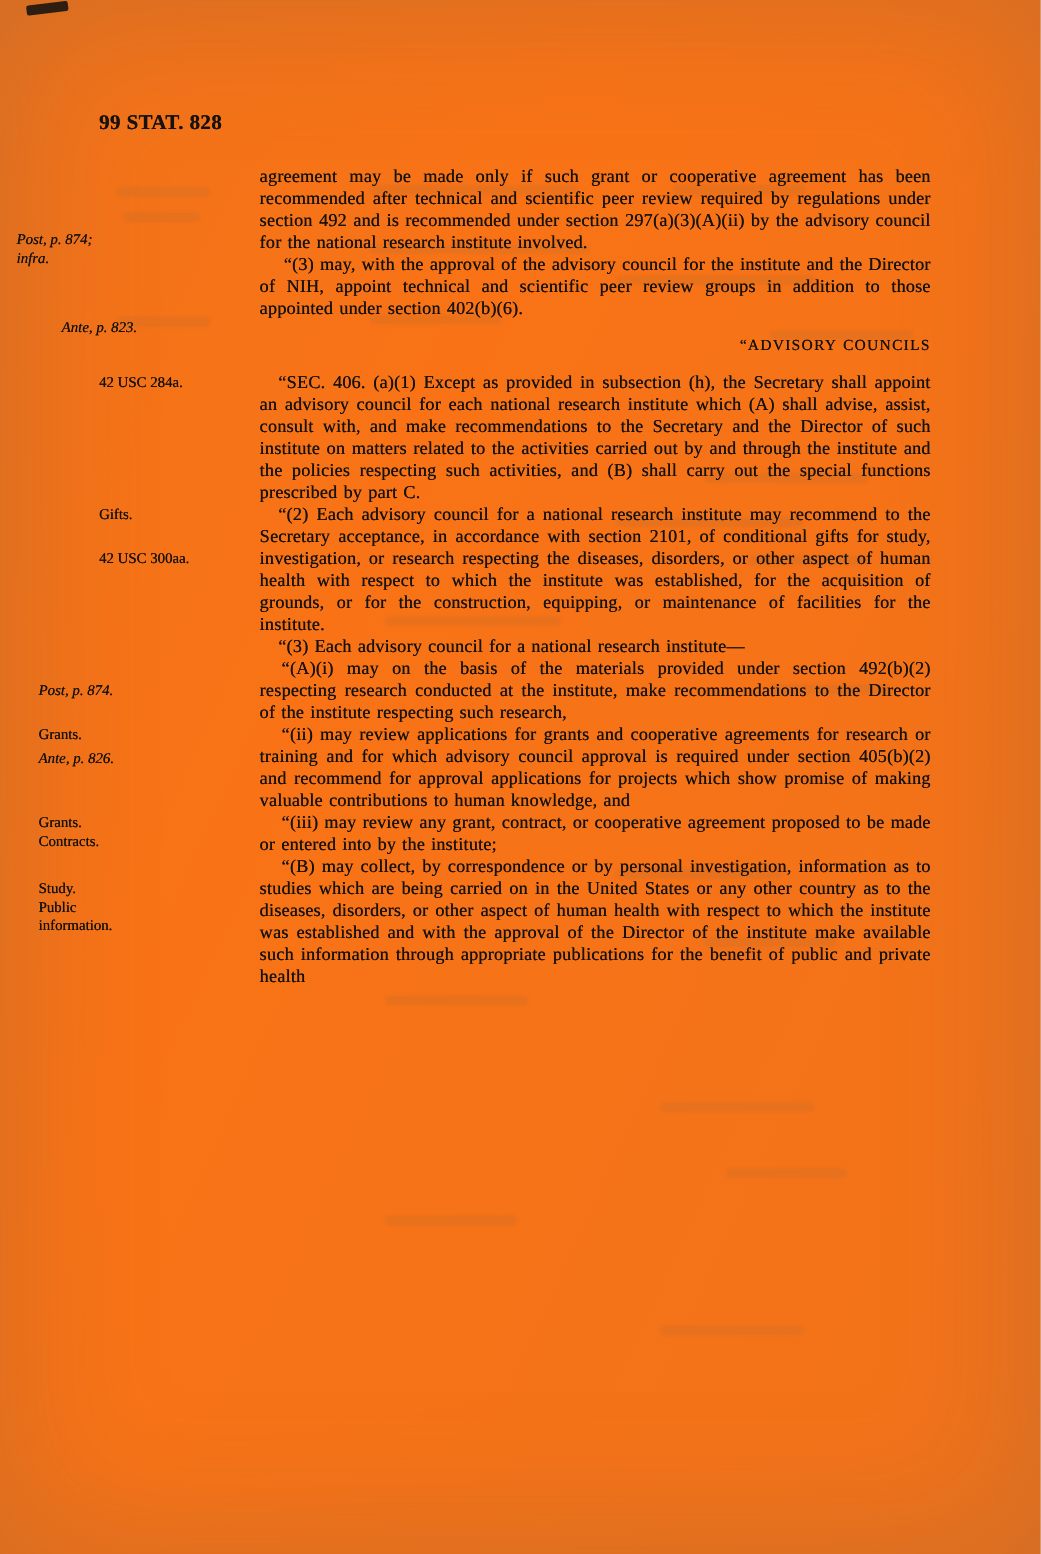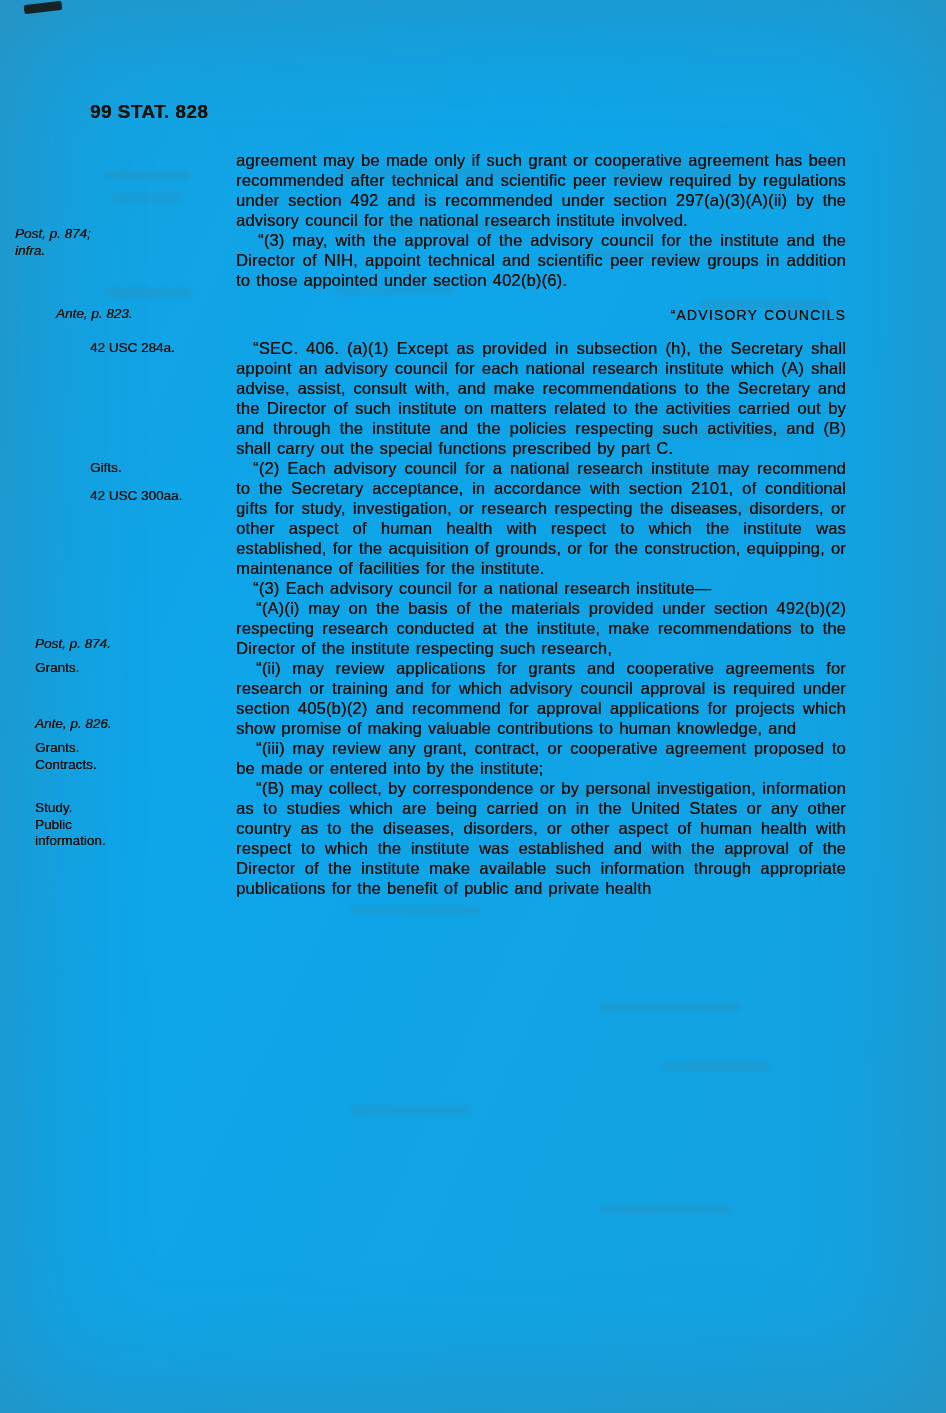--- a/index.html
+++ b/index.html
@@ -1,20 +1,20 @@
 <!DOCTYPE html>
 <html><head>
 <meta charset="utf-8">
 <style>
   html,body{margin:0;padding:0;background:#d8d5cd;}
   .page{
     position:relative;
     width:946px;height:1413px;
-    background:#0ea5e9;
-    font-family:Liberation Sans, sans-serif;
+    background:#f97316;
+    font-family:Liberation Serif, serif;
     color:#16130e;
     overflow:hidden;
     box-shadow:inset 0 0 140px rgba(105,95,78,.28);
   }
   .texture{
     position:absolute;inset:0;pointer-events:none;
     background:
       linear-gradient(115deg, rgba(120,110,92,.06), rgba(255,255,255,0) 35%, rgba(120,110,92,.05) 90%);
   }
   .ink-mark{
@@ -54,21 +54,21 @@
     text-shadow:.2px 0 0 currentColor;text-indent:0;position:relative;
   }
   .note{
     position:absolute;width:134px;
     font-size:13.5px;line-height:16.5px;
     text-align:left;text-indent:0;
     letter-spacing:0;word-spacing:0;
     white-space:pre-line;
     text-shadow:.15px 0 0 currentColor;
   }
-  .note.italic{font-style:italic;margin-top:16px;}
+  .note.italic{font-style:italic;}
 </style>
 </head>
 <body>
 
 <div class="page">
 
   <div class="texture"></div>
   <div class="ink-mark"></div>
 
   <div class="ghost" style="left:336px;top:168px;width:190px"></div>
@@ -113,36 +113,36 @@
 
     <h2 class="section-heading">“ADVISORY COUNCILS</h2>
 
     <p class="l0">
       <span class="note" style="left:-146px;top:2px">42 USC 284a.</span>
       <span>“SEC. 406. (a)(1) Except as provided in subsection (h), the Secretary shall appoint an advisory council for each national research institute which (A) shall advise, assist, consult with, and make recommendations to the Secretary and the Director of such institute on matters related to the activities carried out by and through the institute and the policies respecting such activities, and (B) shall carry out the special functions prescribed by part C.</span>
     </p>
 
     <p class="l0">
       <span class="note" style="left:-146px;top:2px">Gifts.</span>
-      <span class="note" style="left:-146px;top:30px">42 USC 300aa.</span>
+      <span class="note" style="left:-146px;top:42px">42 USC 300aa.</span>
       <span>“(2) Each advisory council for a national research institute may recommend to the Secretary acceptance, in accordance with section 2101, of conditional gifts for study, investigation, or research respecting the diseases, disorders, or other aspect of human health with respect to which the institute was established, for the acquisition of grounds, or for the construction, equipping, or maintenance of facilities for the institute.</span>
     </p>
 
     <p class="l0">
       <span>“(3) Each advisory council for a national research institute—</span>
     </p>
 
     <p class="l2">
       <span class="note italic" style="left:-201px;top:22px">Post, p. 874.</span>
       <span>“(A)(i) may on the basis of the materials provided under section 492(b)(2) respecting research conducted at the institute, make recommendations to the Director of the institute respecting such research,</span>
     </p>
 
     <p class="l2">
       <span class="note" style="left:-201px;top:2px">Grants.</span>
-      <span class="note italic" style="left:-201px;top:42px">Ante, p. 826.</span>
+      <span class="note italic" style="left:-201px;top:24px">Ante, p. 826.</span>
       <span>“(ii) may review applications for grants and cooperative agreements for research or training and for which advisory council approval is required under section 405(b)(2) and recommend for approval applications for projects which show promise of making valuable contributions to human knowledge, and</span>
     </p>
 
     <p class="l2">
       <span class="note" style="left:-201px;top:2px">Grants.
 Contracts.</span>
       <span>“(iii) may review any grant, contract, or cooperative agreement proposed to be made or entered into by the institute;</span>
     </p>
 
     <p class="l2">

